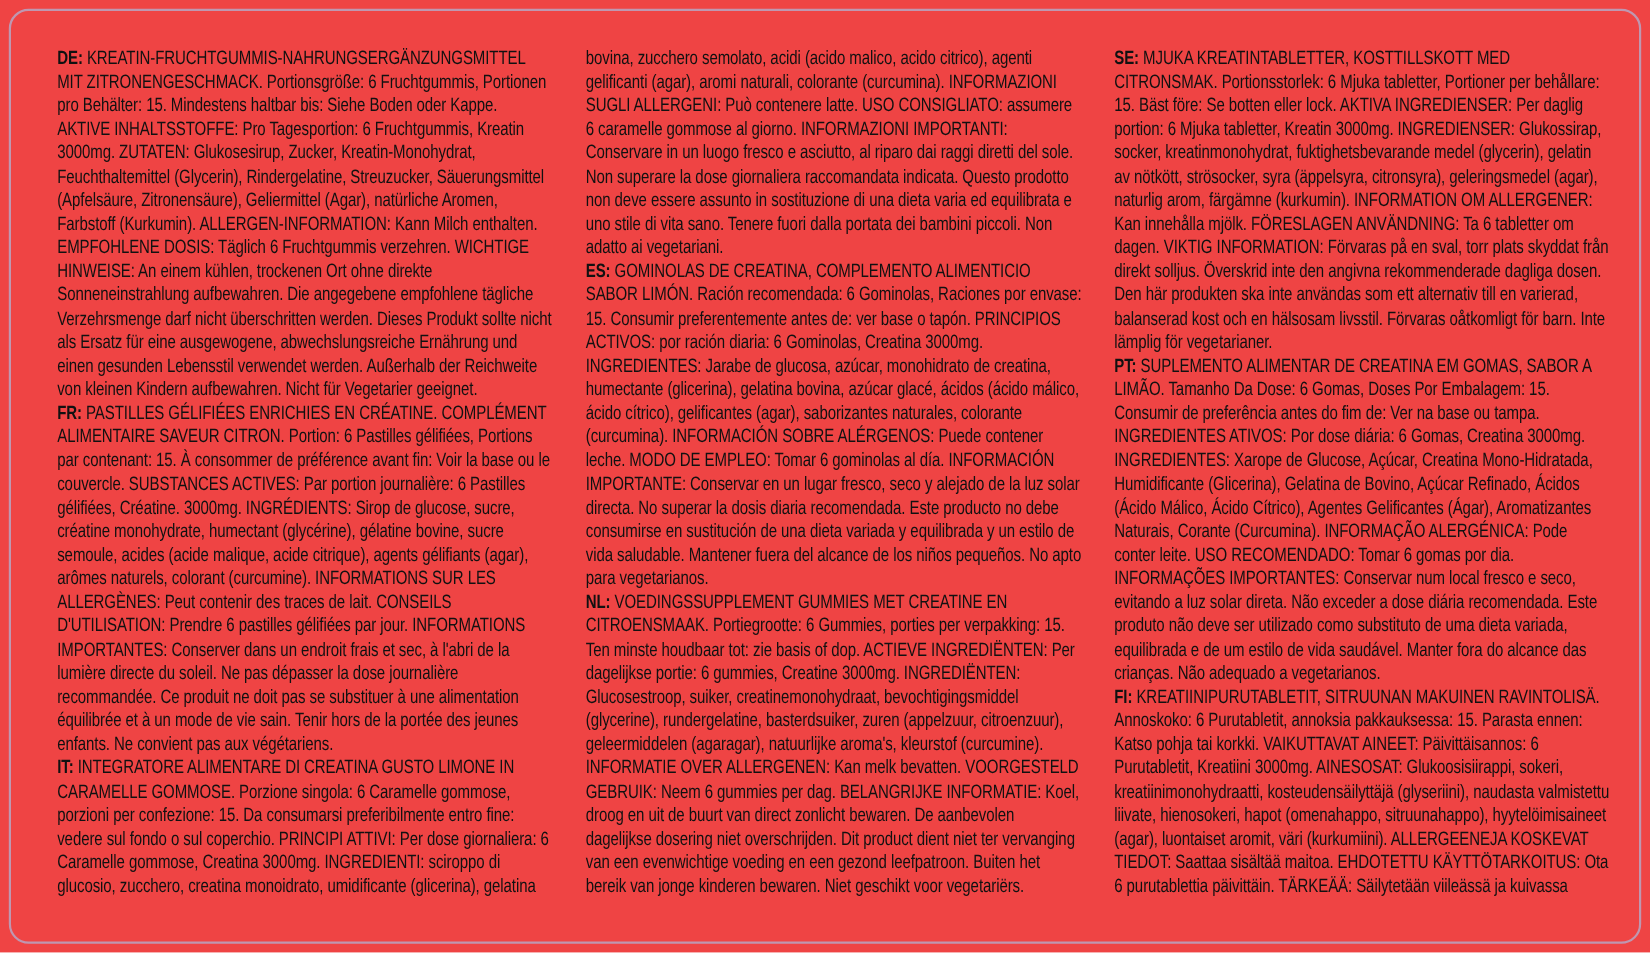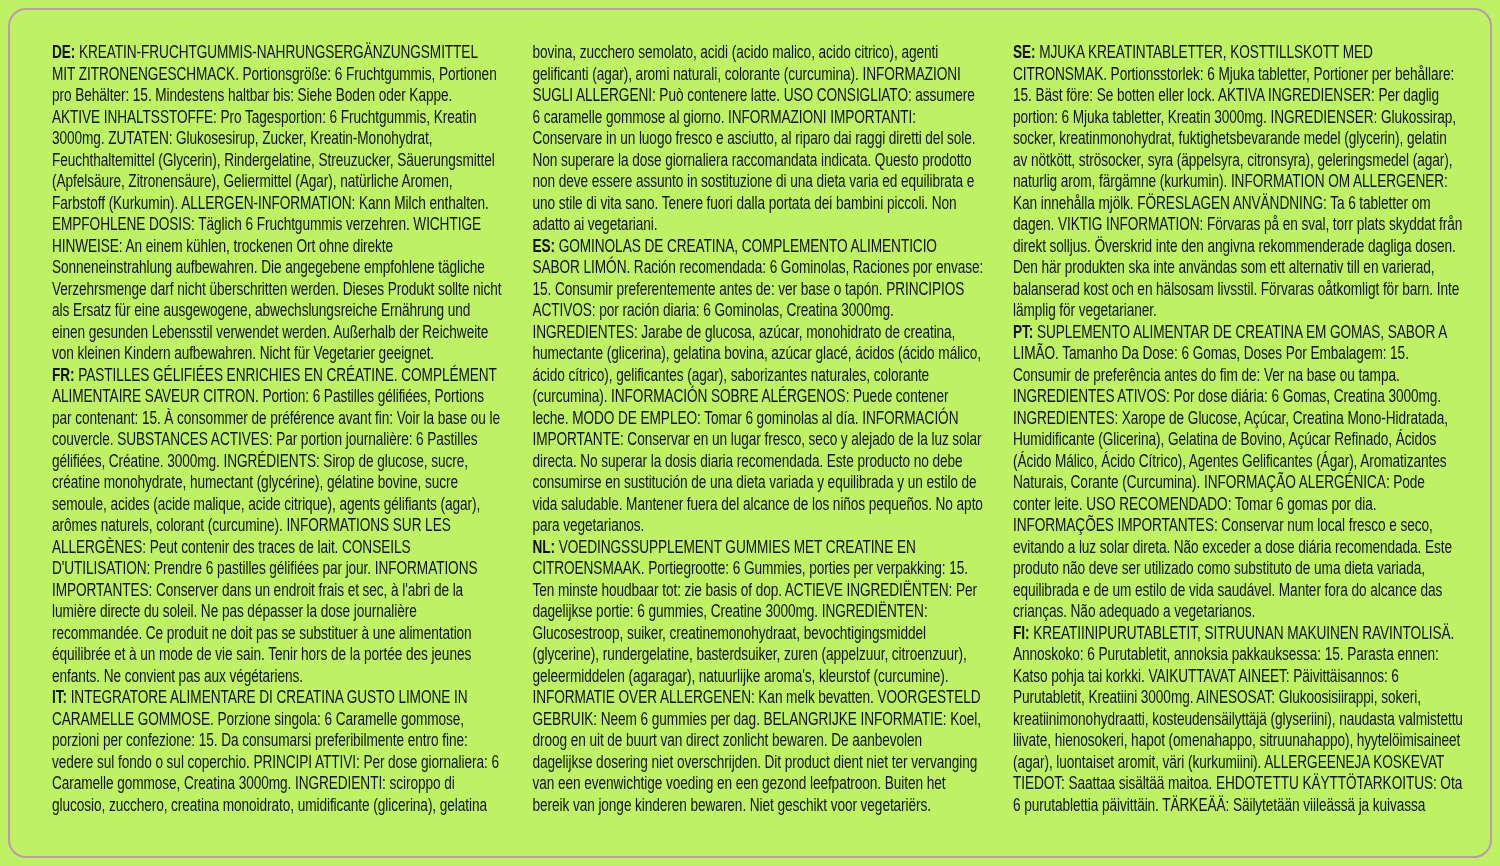--- a/index.html
+++ b/index.html
@@ -8,21 +8,21 @@
     width: 1500px;
     height: 866px;
     background: #ffffff;
     overflow: hidden;
     font-family: "Liberation Sans", "DejaVu Sans", sans-serif;
   }
   .label-sheet {
     position: relative;
     width: 1500px;
     height: 866px;
-    background: #bef264;
+    background: #ef4444;
   }
   .label-border {
     position: absolute;
     left: 8px;
     top: 8px;
     width: 1484px;
     height: 850px;
     box-sizing: border-box;
     border: 2.5px solid #bf97b0;
     border-radius: 18px;

